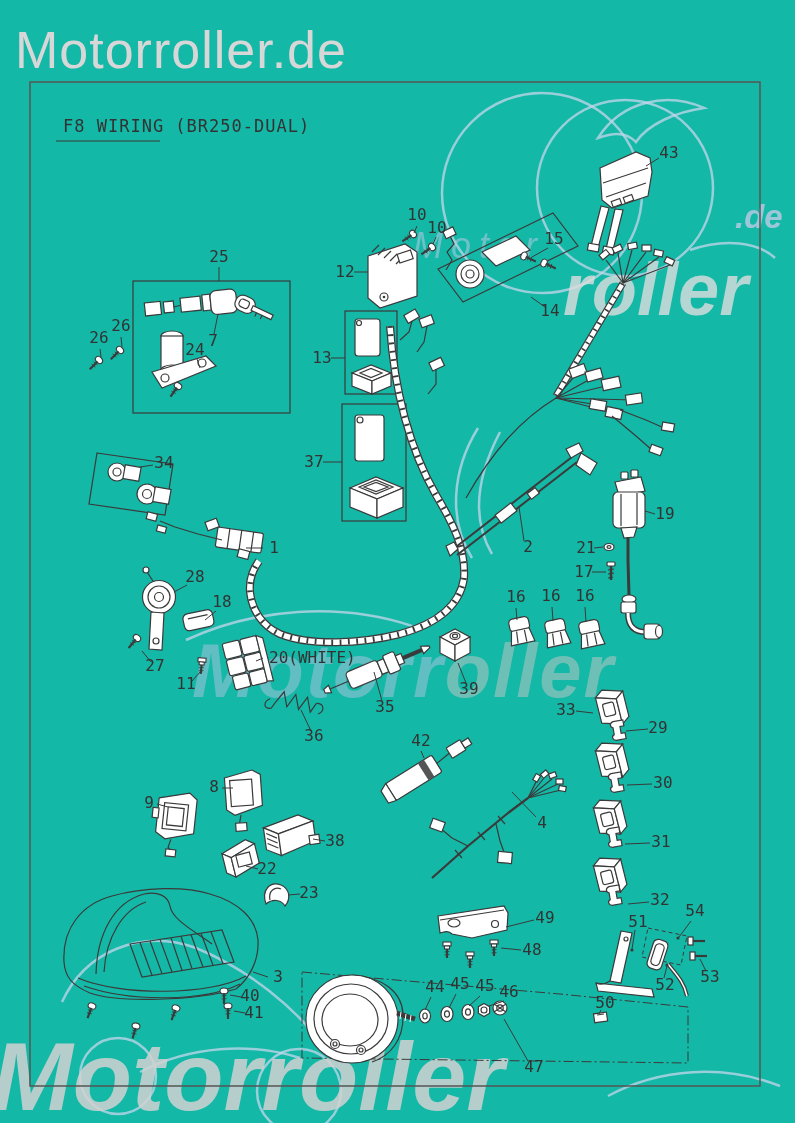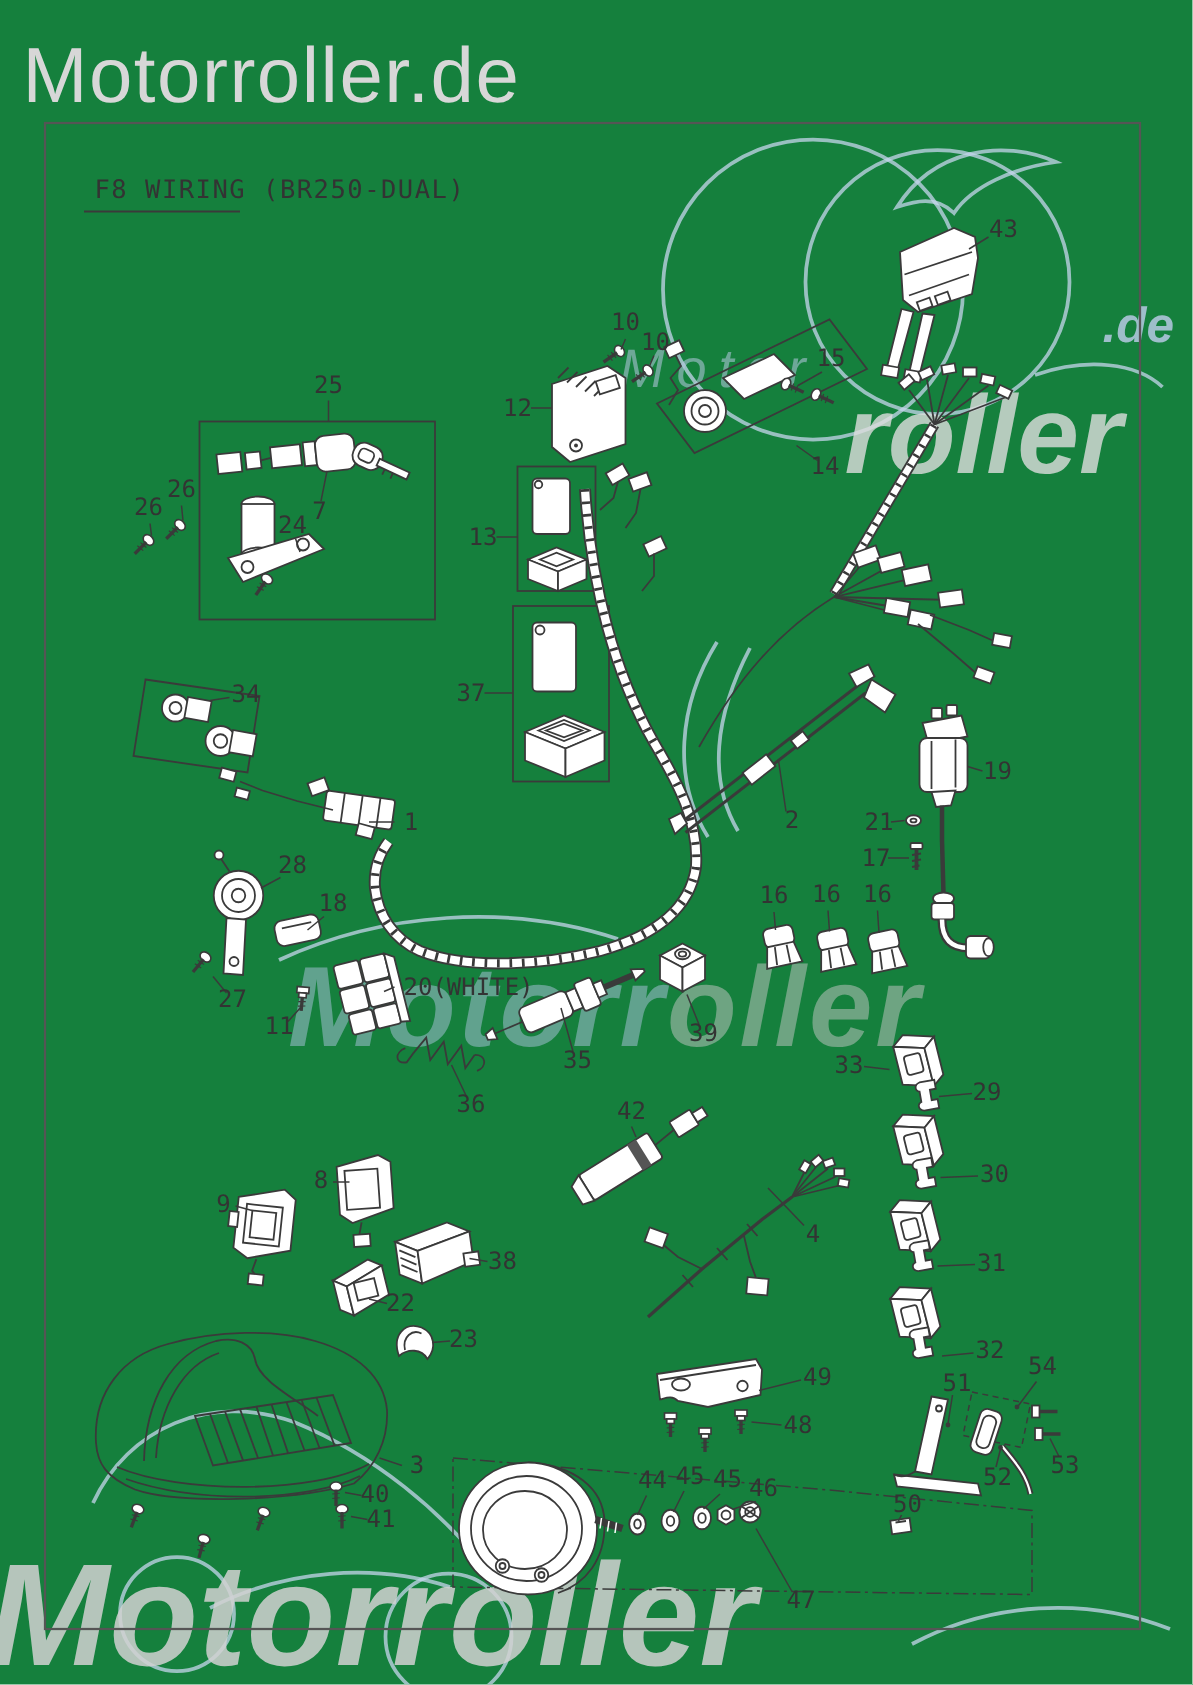--- a/index.html
+++ b/index.html
@@ -1,16 +1,16 @@
 <!DOCTYPE html>
 <html><head>
 <meta charset="utf-8">
 <style>
   html,body{margin:0;padding:0;background:#fff;}
-  .sheet{position:relative;width:795px;height:1123px;background:#15803d;overflow:hidden;
+  .sheet{position:relative;width:795px;height:1123px;background:#14b8a6;overflow:hidden;
          font-family:"Liberation Sans",sans-serif;text-align:right;}
   svg{position:absolute;left:0;top:0;}
   .ln{stroke:#3a3a3a;stroke-width:1.2;fill:none;}
   .lnf{stroke:#3a3a3a;stroke-width:1.2;fill:#fff;}
   .callout{font-family:"DejaVu Sans Mono",monospace;font-size:16px;fill:#333;}
   .title-txt{font-family:"DejaVu Sans Mono",monospace;font-size:17px;fill:#333;letter-spacing:1px;}
   .wm-top{font-size:52px;fill:#d7d7d7;letter-spacing:1px;}
   .wm-roller{font-size:74px;font-style:italic;font-weight:bold;fill:#dedede;opacity:.8;}
   .wm-de{font-size:33px;font-style:italic;font-weight:bold;fill:#b7c9e3;opacity:.85;}
   .wm-motor{font-size:36px;font-style:italic;fill:#b7c9e3;opacity:.55;letter-spacing:8px;}

